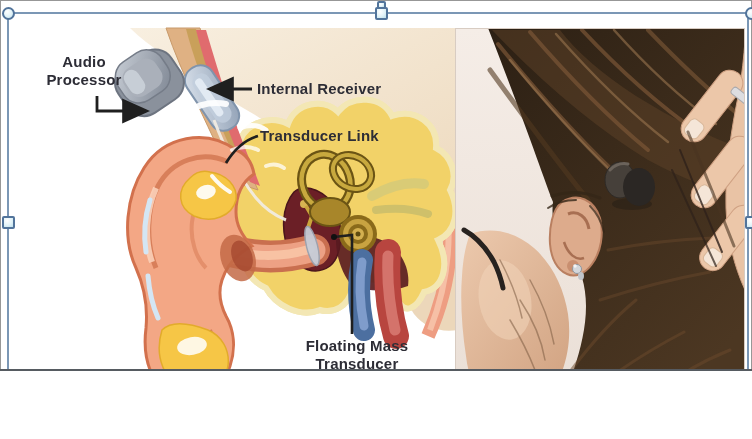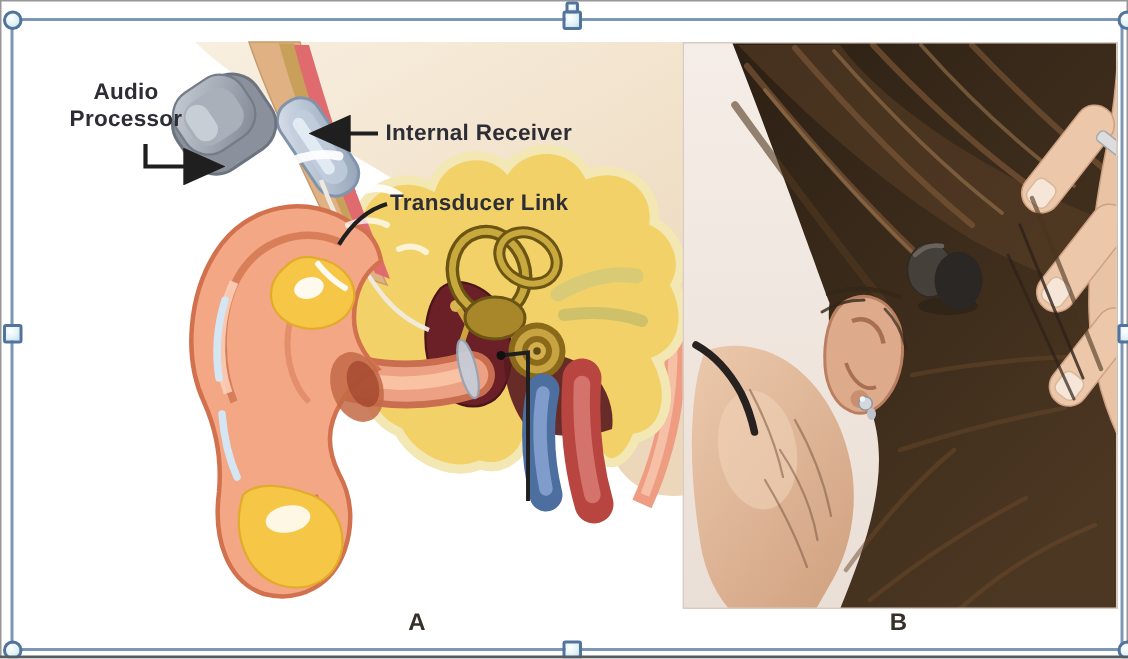--- a/index.html
+++ b/index.html
@@ -1,17 +1,17 @@
 <!DOCTYPE html>
 <html><head>
 <meta charset="utf-8">
 <style>
   html,body{margin:0;padding:0;background:#fff;}
   .canvas{
-    position:relative;width:752px;height:439px;background:#ffffff;overflow:hidden;
+    position:relative;width:752px;height:371px;background:#ffffff;overflow:hidden;
     box-shadow:inset 0 0 0 1px #979797;
     font-family:"Liberation Sans",sans-serif;
   }
   .bottom-edge{position:absolute;left:0;bottom:0;width:752px;height:2px;background:#565b61;z-index:30;}
   .artwork{position:absolute;left:0;top:0;z-index:1;}
   
   .lbl{
     position:absolute;z-index:3;font-weight:bold;font-size:15px;line-height:1.18;
     color:#2d2d36;text-align:center;letter-spacing:.2px;
   }
@@ -277,20 +277,21 @@
       <circle cx="334" cy="237" r="3" fill="#111111" stroke="none"></circle>
     </g>
   </svg>
 
   <div class="lbl" style="left:36px;top:53px;width:96px;">Audio Processor</div>
 
   <div class="lbl nowrap" style="left:257px;top:80px;">Internal Receiver</div>
 
   <div class="lbl nowrap" style="left:260px;top:127px;">Transducer Link</div>
 
+  <div class="lbl" style="left:298px;top:337px;width:118px;">Floating Mass Transducer</div>
 
   <div class="panel-letter" style="left:266px;top:407px;width:24px;">A</div>
 
   <div class="panel-letter" style="left:587px;top:407px;width:24px;">B</div>
 
   <div class="sel-border"></div>
 
   <div class="handle square h-tc-stem"></div>
   <div class="handle circle h-tl"></div>
   <div class="handle square h-tc"></div>

